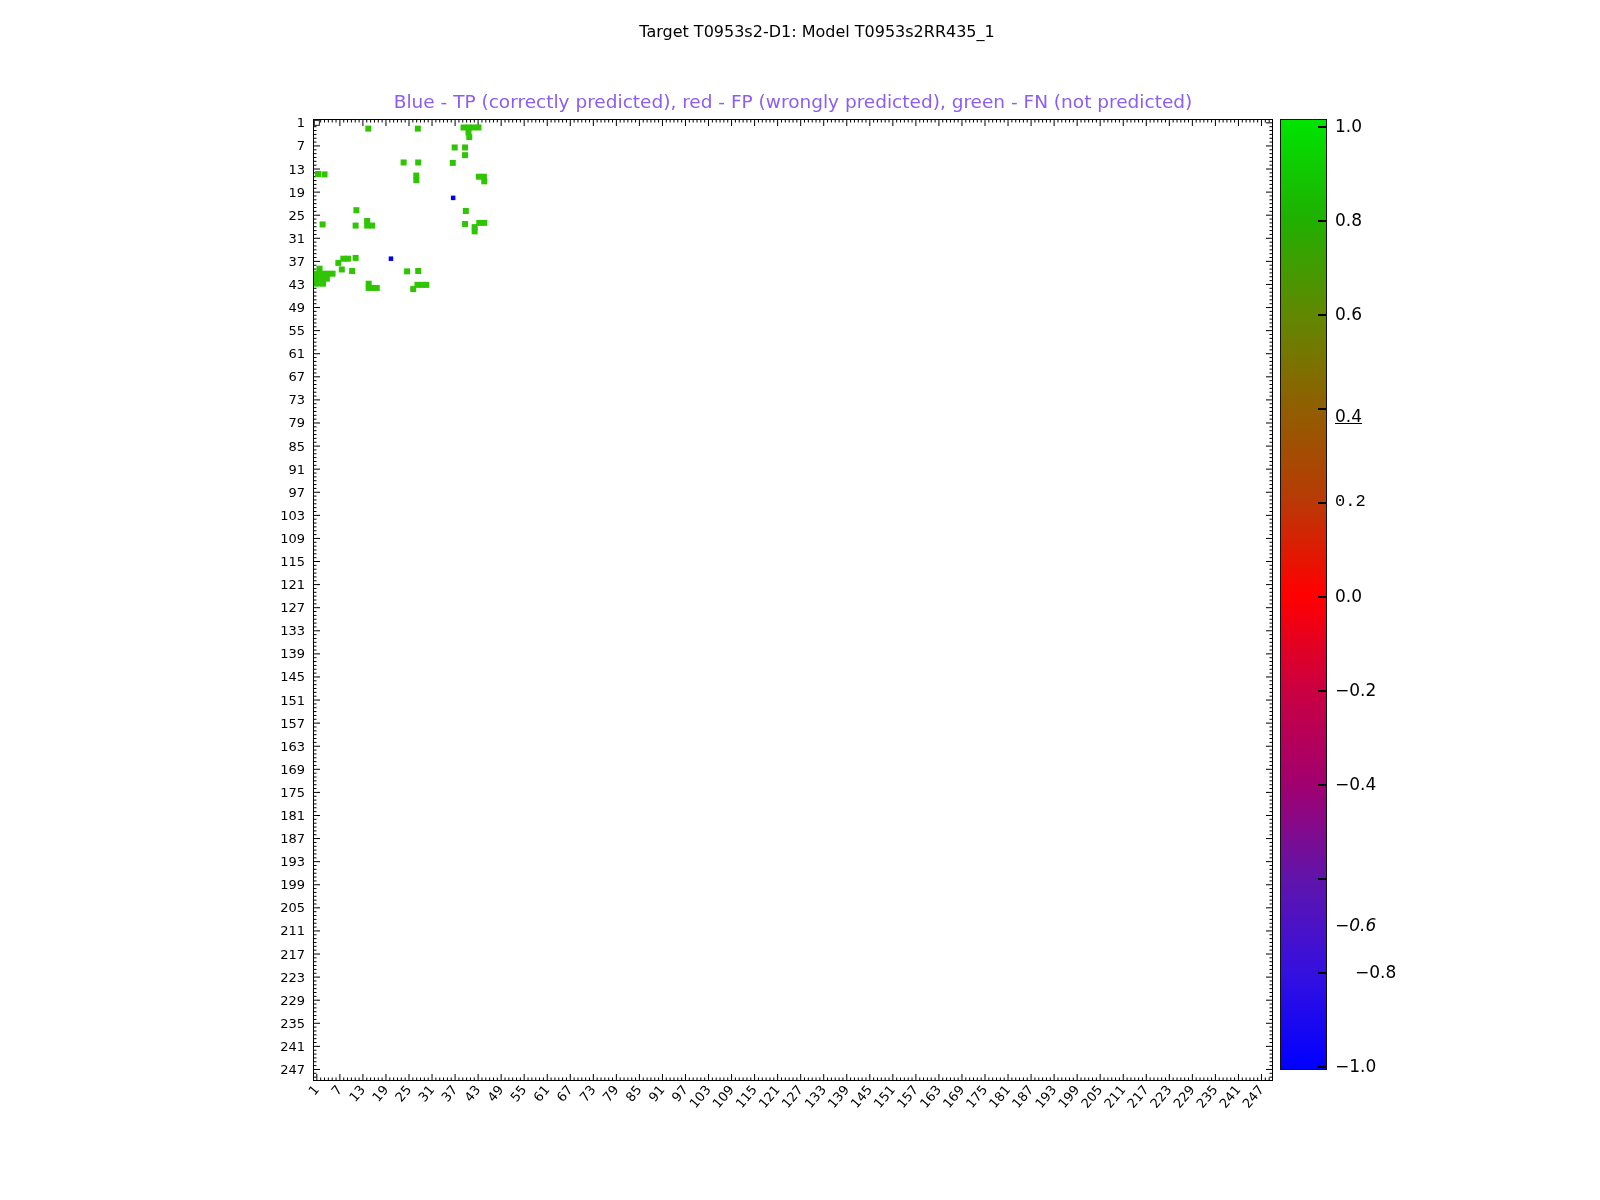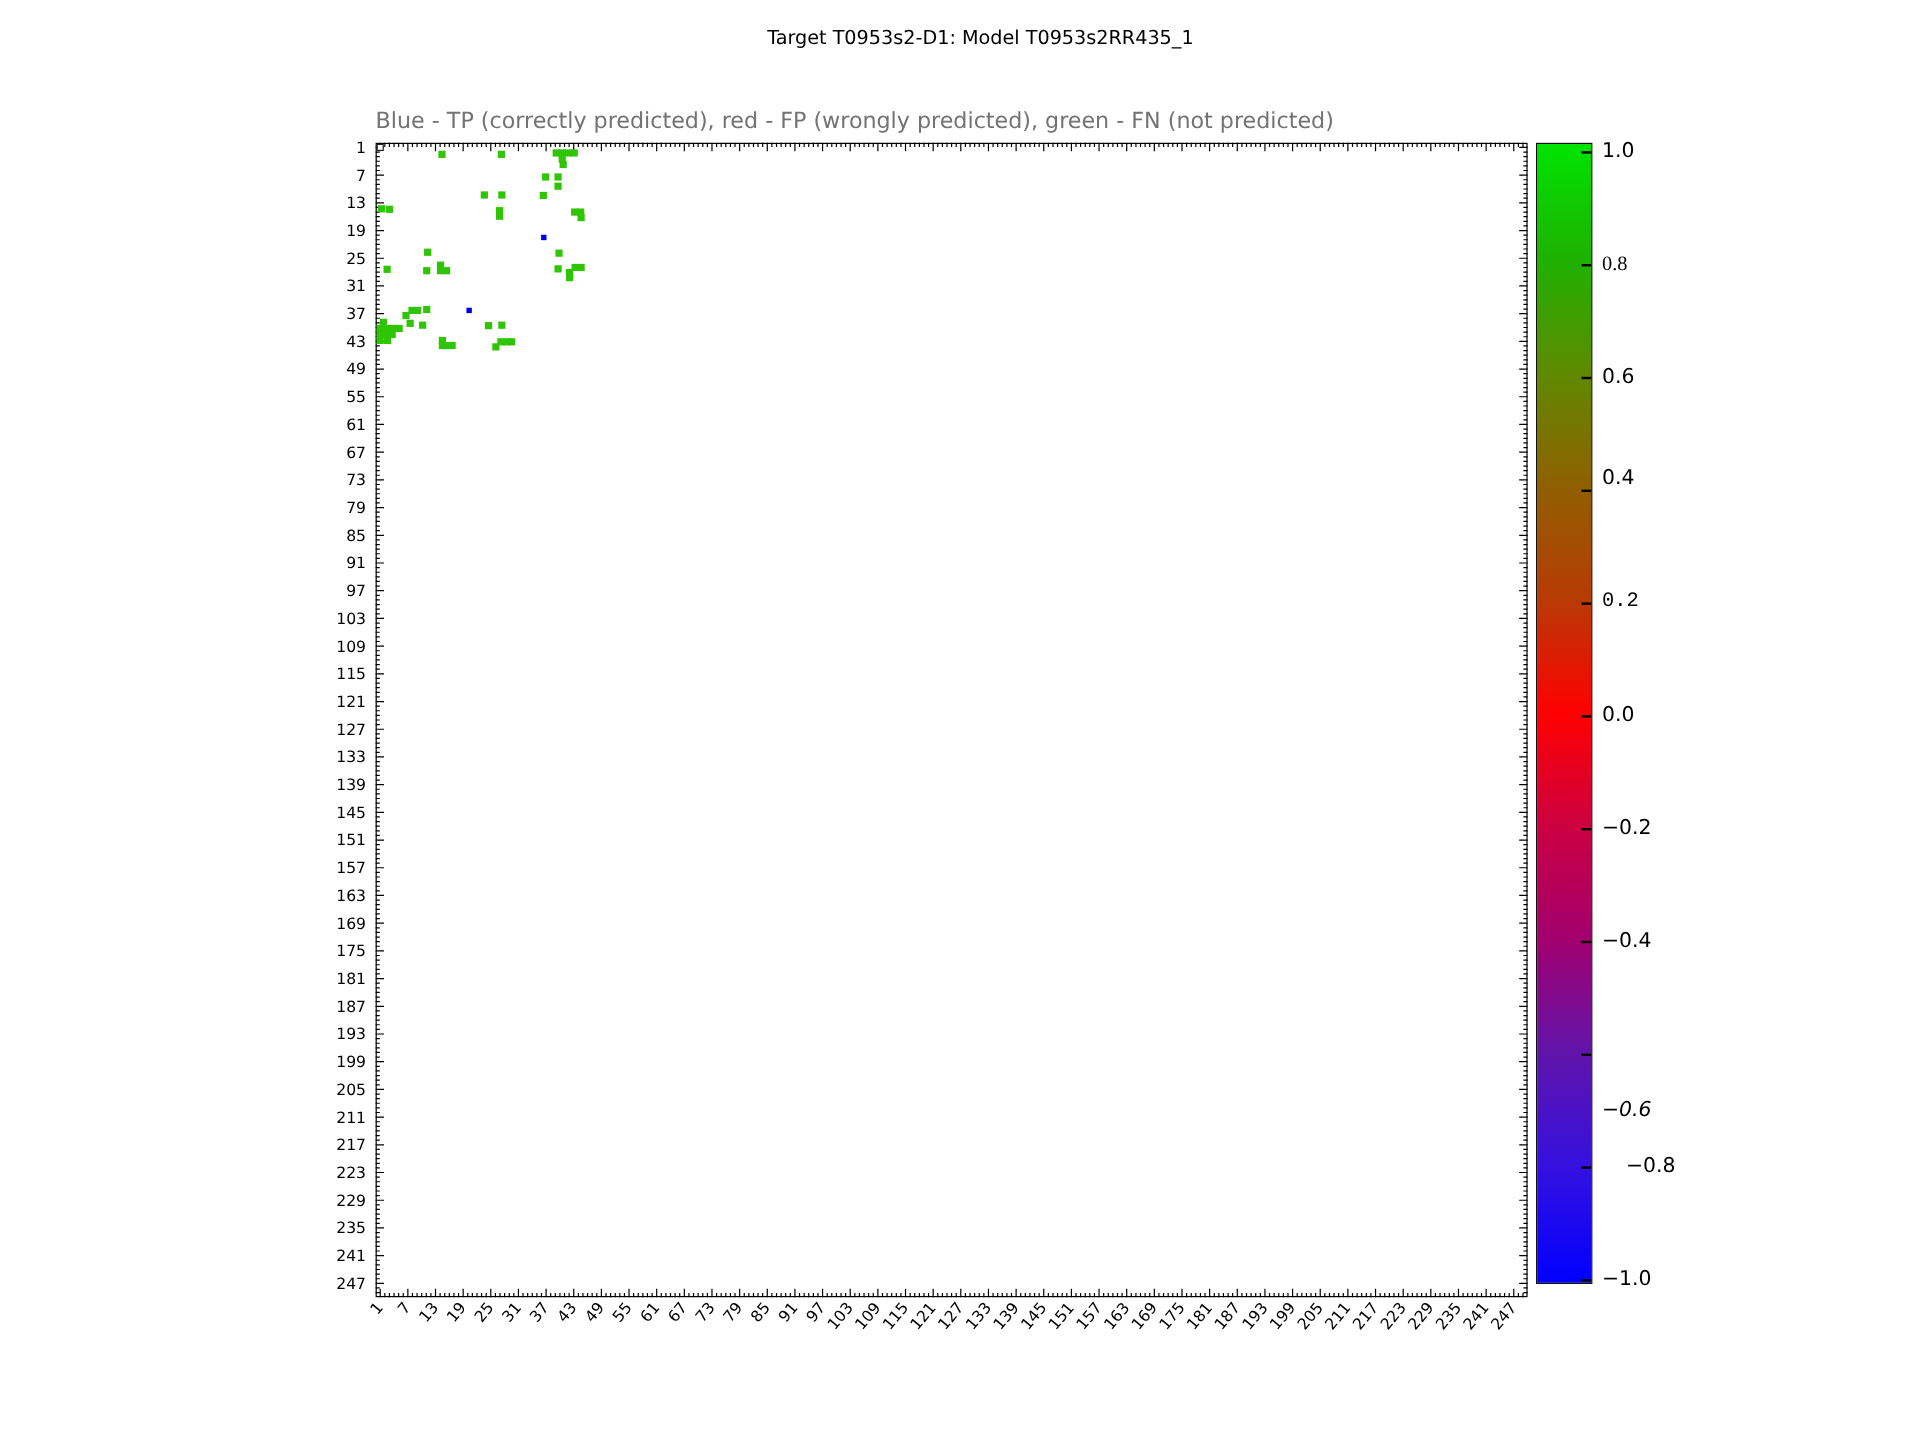--- a/index.html
+++ b/index.html
@@ -11,21 +11,21 @@
     overflow:hidden;
   }
   .suptitle{
     position:absolute;left:0;width:1566px;
     text-align:center;color:#000;font-size:16px;line-height:21px;padding-left:34px;
   }
   .suptitle.line1{top:21px;}
   .suptitle.line2{top:43px;}
   .axes-title{
     position:absolute;left:313px;width:960px;top:91px;
-    text-align:left;color:#737373;font-size:18.5px;
+    text-align:center;color:#8b5cf6;font-size:18.5px;
   }
   .plot-box{
     position:absolute;left:313px;top:119px;width:960px;height:962px;
     border:1.6px solid #000;box-sizing:border-box;background:#fff;
   }
   svg.overlay{position:absolute;left:0;top:0;}
   .colorbar{
     position:absolute;left:1280px;top:119px;width:47px;height:951px;
     box-sizing:border-box;border:1.6px solid #111;
   }
@@ -204,23 +204,23 @@
       <div class="cbar-tick" style="top: 382.3px;"></div>
       <div class="cbar-tick" style="top: 476.3px;"></div>
       <div class="cbar-tick" style="top: 570.3px;"></div>
       <div class="cbar-tick" style="top: 664.3px;"></div>
       <div class="cbar-tick" style="top: 758.3px;"></div>
       <div class="cbar-tick" style="top: 852.3px;"></div>
       <div class="cbar-tick" style="top: 946.3px;"></div>
     </div>
   <div id="cbar-labels">
       <div class="cbar-label" style="top: 116px;">1.0</div>
-      <div class="cbar-label" style="top: 210px; font-family: Liberation Serif, serif;">0.8</div>
+      <div class="cbar-label" style="top: 210px;">0.8</div>
       <div class="cbar-label" style="top: 304px;">0.6</div>
-      <div class="cbar-label" style="top: 388px;">0.4</div>
+      <div class="cbar-label" style="top: 406px; text-decoration: underline;">0.4</div>
       <div class="cbar-label" style="top: 492px; font-family: Liberation Mono, monospace;">0.2</div>
       <div class="cbar-label" style="top: 586px;">0.0</div>
       <div class="cbar-label" style="top: 680px;">−0.2</div>
       <div class="cbar-label" style="top: 774px;">−0.4</div>
       <div class="cbar-label" style="top: 915px; font-style: italic;">−0.6</div>
       <div class="cbar-label" style="top: 962px; margin-left: 20px;">−0.8</div>
       <div class="cbar-label" style="top: 1056px;">−1.0</div>
     </div>
 
 </div>

